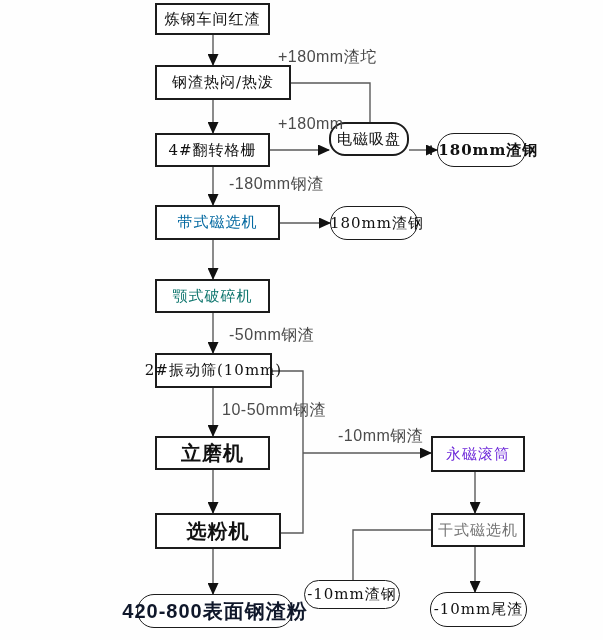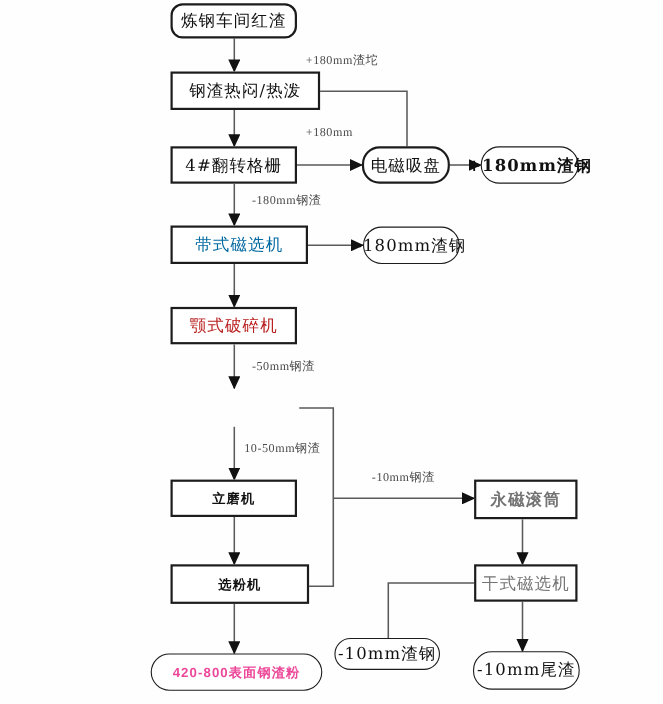--- a/index.html
+++ b/index.html
@@ -42,28 +42,28 @@
     letter-spacing: 1px;
   }
   .node.terminal {
     border-radius: 17px;
     border-width: 1.6px;
   }
   .node.bold {
     font-weight: bold;
     font-family: "Liberation Sans", "DejaVu Sans", sans-serif;
     letter-spacing: 1px;
-    font-size: 12px;
+    font-size: 20px;
   }
   .edge-label {
     position: absolute;
-    font-size: 11px;
+    font-size: 16px;
     color: #4b4b4b;
     white-space: nowrap;
-    font-family: Liberation Serif, serif;
+    font-family: Liberation Sans, sans-serif;
     letter-spacing: 0.5px;
   }
 </style>
 </head>
 <body>
 
 <div id="canvas" style="background: rgb(254, 254, 254);">
   <svg id="edges-layer" viewBox="0 0 603 640" xmlns="http://www.w3.org/2000/svg">
     <defs>
       <marker id="arrowhead" markerUnits="userSpaceOnUse" markerWidth="12" markerHeight="11" refX="11" refY="5.5" orient="auto">
@@ -81,32 +81,33 @@
       <polyline points="213,313 213,353" class="edge" stroke="#5a5a5a" marker-end="url(#arrowhead)"></polyline>
       <polyline points="213,388 213,436" class="edge" stroke="#5a5a5a" marker-end="url(#arrowhead)"></polyline>
       <polyline points="272,371 303,371 303,533 270,533" class="edge" stroke="#5a5a5a"></polyline>
       <polyline points="303,453 431,453" class="edge" stroke="#5a5a5a" marker-end="url(#arrowhead)"></polyline>
       <polyline points="213,470 213,513" class="edge" stroke="#5a5a5a" marker-end="url(#arrowhead)"></polyline>
       <polyline points="213,549 213,594" class="edge" stroke="#5a5a5a" marker-end="url(#arrowhead)"></polyline>
       <polyline points="475,472 475,513" class="edge" stroke="#5a5a5a" marker-end="url(#arrowhead)"></polyline>
       <polyline points="431,530 353,530 353,597" class="edge" stroke="#5a5a5a" marker-end="url(#arrowhead)"></polyline>
       <polyline points="475,547 475,592" class="edge" stroke="#5a5a5a" marker-end="url(#arrowhead)"></polyline>
     </svg>
-<div class="node process" style="left: 155px; top: 3px; width: 115px; height: 32px; border-color: rgb(28, 28, 28); color: rgb(17, 17, 17); border-radius: 11px;">炼钢车间红渣</div>
+<div class="node process" style="left: 155px; top: 3px; width: 115px; height: 32px; border-color: rgb(28, 28, 28); color: rgb(17, 17, 17);">炼钢车间红渣</div>
     <div class="node process" style="left: 155px; top: 65px; width: 136px; height: 35px; border-color: rgb(28, 28, 28); color: rgb(17, 17, 17);">钢渣热闷/热泼</div>
     <div class="node process" style="left: 155px; top: 133px; width: 115px; height: 34px; border-color: rgb(28, 28, 28); color: rgb(17, 17, 17);">4#翻转格栅</div>
     <div class="node process" style="left: 155px; top: 205px; width: 125px; height: 35px; border-color: rgb(28, 28, 28); color: #0369a1;">带式磁选机</div>
-    <div class="node process" style="left: 155px; top: 279px; width: 115px; height: 34px; border-color: rgb(28, 28, 28); color: #b91c1c; font-family: Liberation Serif, serif;">颚式破碎机</div>
+    <div class="node process" style="left: 155px; top: 279px; width: 115px; height: 34px; border-color: rgb(28, 28, 28); color: #0f766e; font-family: Liberation Serif, serif;">颚式破碎机</div>
+    <div class="node process" style="left: 155px; top: 353px; width: 117px; height: 35px; border-color: rgb(28, 28, 28); color: rgb(17, 17, 17);">2#振动筛(10mm)</div>
     <div class="node process bold" style="left: 155px; top: 436px; width: 115px; height: 34px; border-color: rgb(28, 28, 28); color: rgb(17, 17, 17);">立磨机</div>
     <div class="node process bold" style="left: 155px; top: 513px; width: 126px; height: 36px; border-color: rgb(28, 28, 28); color: rgb(17, 17, 17);">选粉机</div>
-    <div class="node terminal bold" style="left: 137px; top: 594px; width: 156px; height: 34px; border-color: rgb(28, 28, 28); color: #ec4899;">420-800表面钢渣粉</div>
-    <div class="node process" style="left: 329px; top: 133px; width: 80px; height: 34px; border-color: rgb(28, 28, 28); color: rgb(17, 17, 17); border-radius: 16px;">电磁吸盘</div>
+    <div class="node terminal bold" style="left: 137px; top: 594px; width: 156px; height: 34px; border-color: rgb(28, 28, 28); color: #0f172a;">420-800表面钢渣粉</div>
+    <div class="node process" style="left: 329px; top: 122px; width: 80px; height: 34px; border-color: rgb(28, 28, 28); color: rgb(17, 17, 17); border-radius: 16px;">电磁吸盘</div>
     <div class="node terminal" style="left: 437px; top: 133px; width: 89px; height: 34px; border-color: rgb(28, 28, 28); color: rgb(17, 17, 17); font-weight: bold;">+180mm渣钢</div>
     <div class="node terminal" style="left: 330px; top: 206px; width: 88px; height: 34px; border-color: rgb(28, 28, 28); color: rgb(17, 17, 17);">-180mm渣钢</div>
-    <div class="node process" style="left: 431px; top: 436px; width: 94px; height: 36px; border-color: rgb(28, 28, 28); color: #737373; font-weight: bold;">永磁滚筒</div>
+    <div class="node process" style="left: 431px; top: 436px; width: 94px; height: 36px; border-color: rgb(28, 28, 28); color: #6d28d9;">永磁滚筒</div>
     <div class="node process" style="left: 431px; top: 513px; width: 94px; height: 34px; border-color: rgb(28, 28, 28); color: #737373;">干式磁选机</div>
     <div class="node terminal" style="left: 304px; top: 580px; width: 96px; height: 29px; border-color: rgb(28, 28, 28); color: rgb(17, 17, 17);">-10mm渣钢</div>
     <div class="node terminal" style="left: 430px; top: 592px; width: 97px; height: 35px; border-color: rgb(28, 28, 28); color: rgb(17, 17, 17);">-10mm尾渣</div>
     <div class="edge-label" style="left: 278px; top: 47px; color: rgb(75, 75, 75);">+180mm渣坨</div>
     <div class="edge-label" style="left: 278px; top: 115px; color: rgb(75, 75, 75);">+180mm</div>
     <div class="edge-label" style="left: 229px; top: 174px; color: rgb(75, 75, 75);">-180mm钢渣</div>
     <div class="edge-label" style="left: 229px; top: 325px; color: rgb(75, 75, 75);">-50mm钢渣</div>
     <div class="edge-label" style="left: 222px; top: 400px; color: rgb(75, 75, 75);">10-50mm钢渣</div>
     <div class="edge-label" style="left: 338px; top: 426px; color: rgb(75, 75, 75);">-10mm钢渣</div>
   </div>

